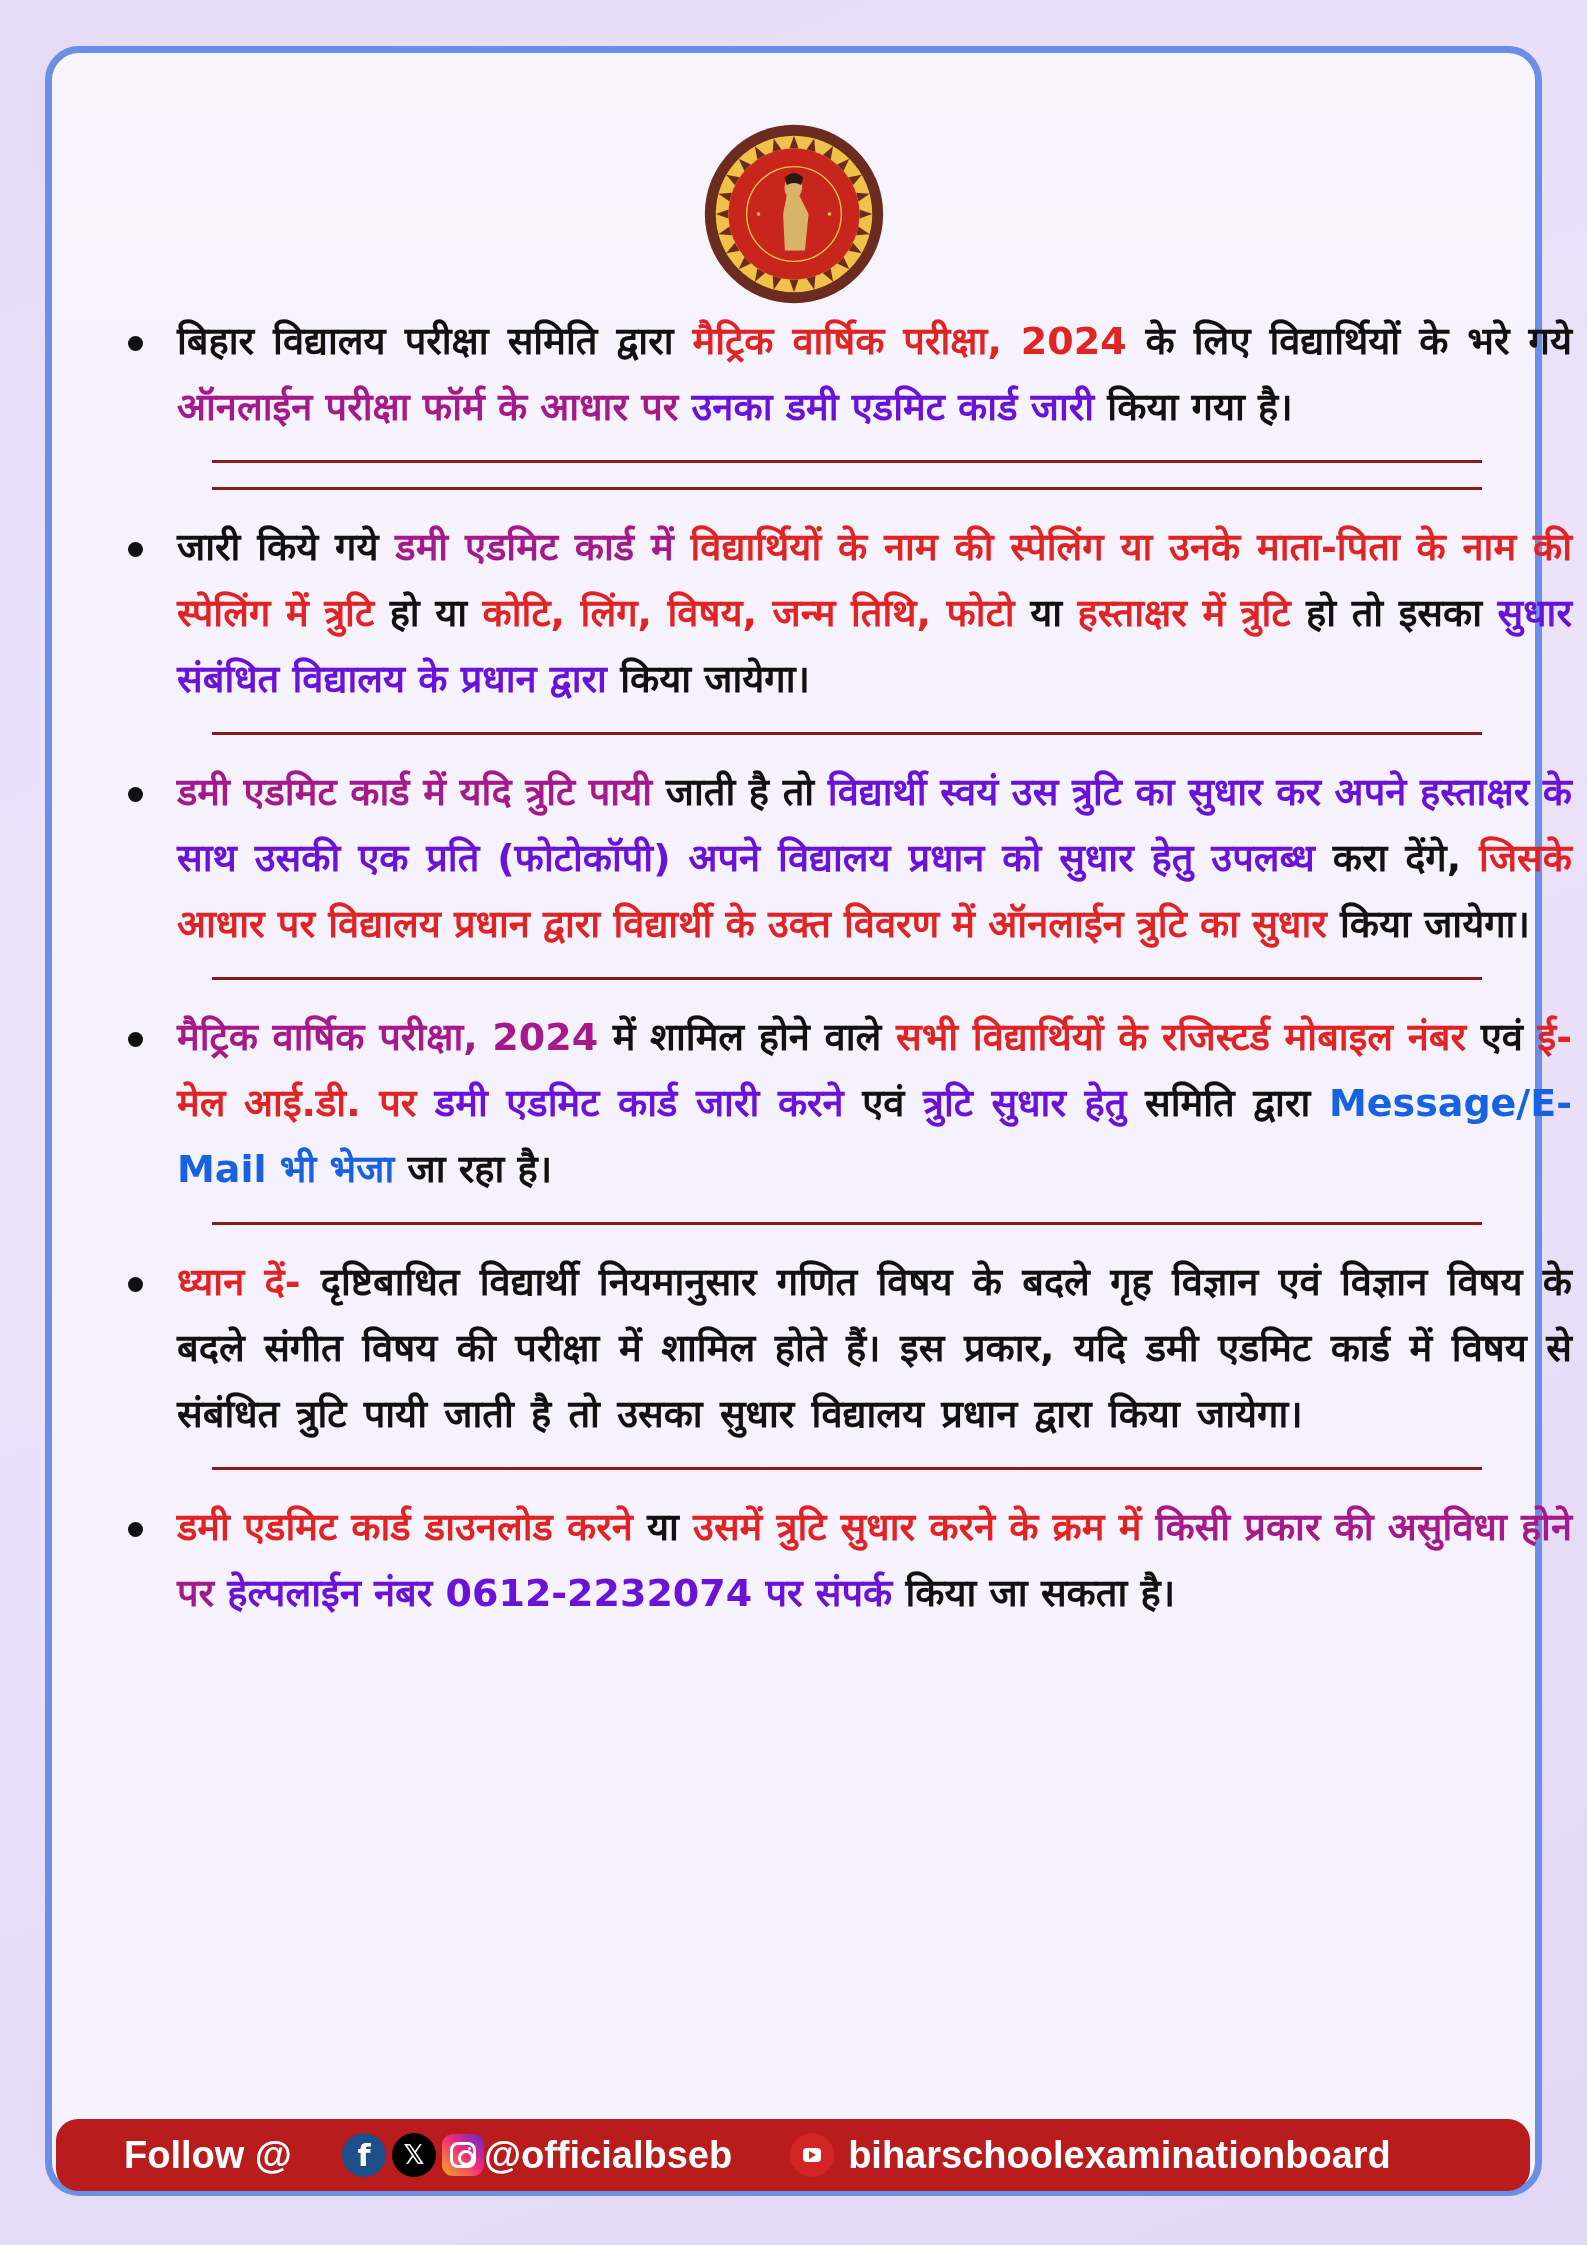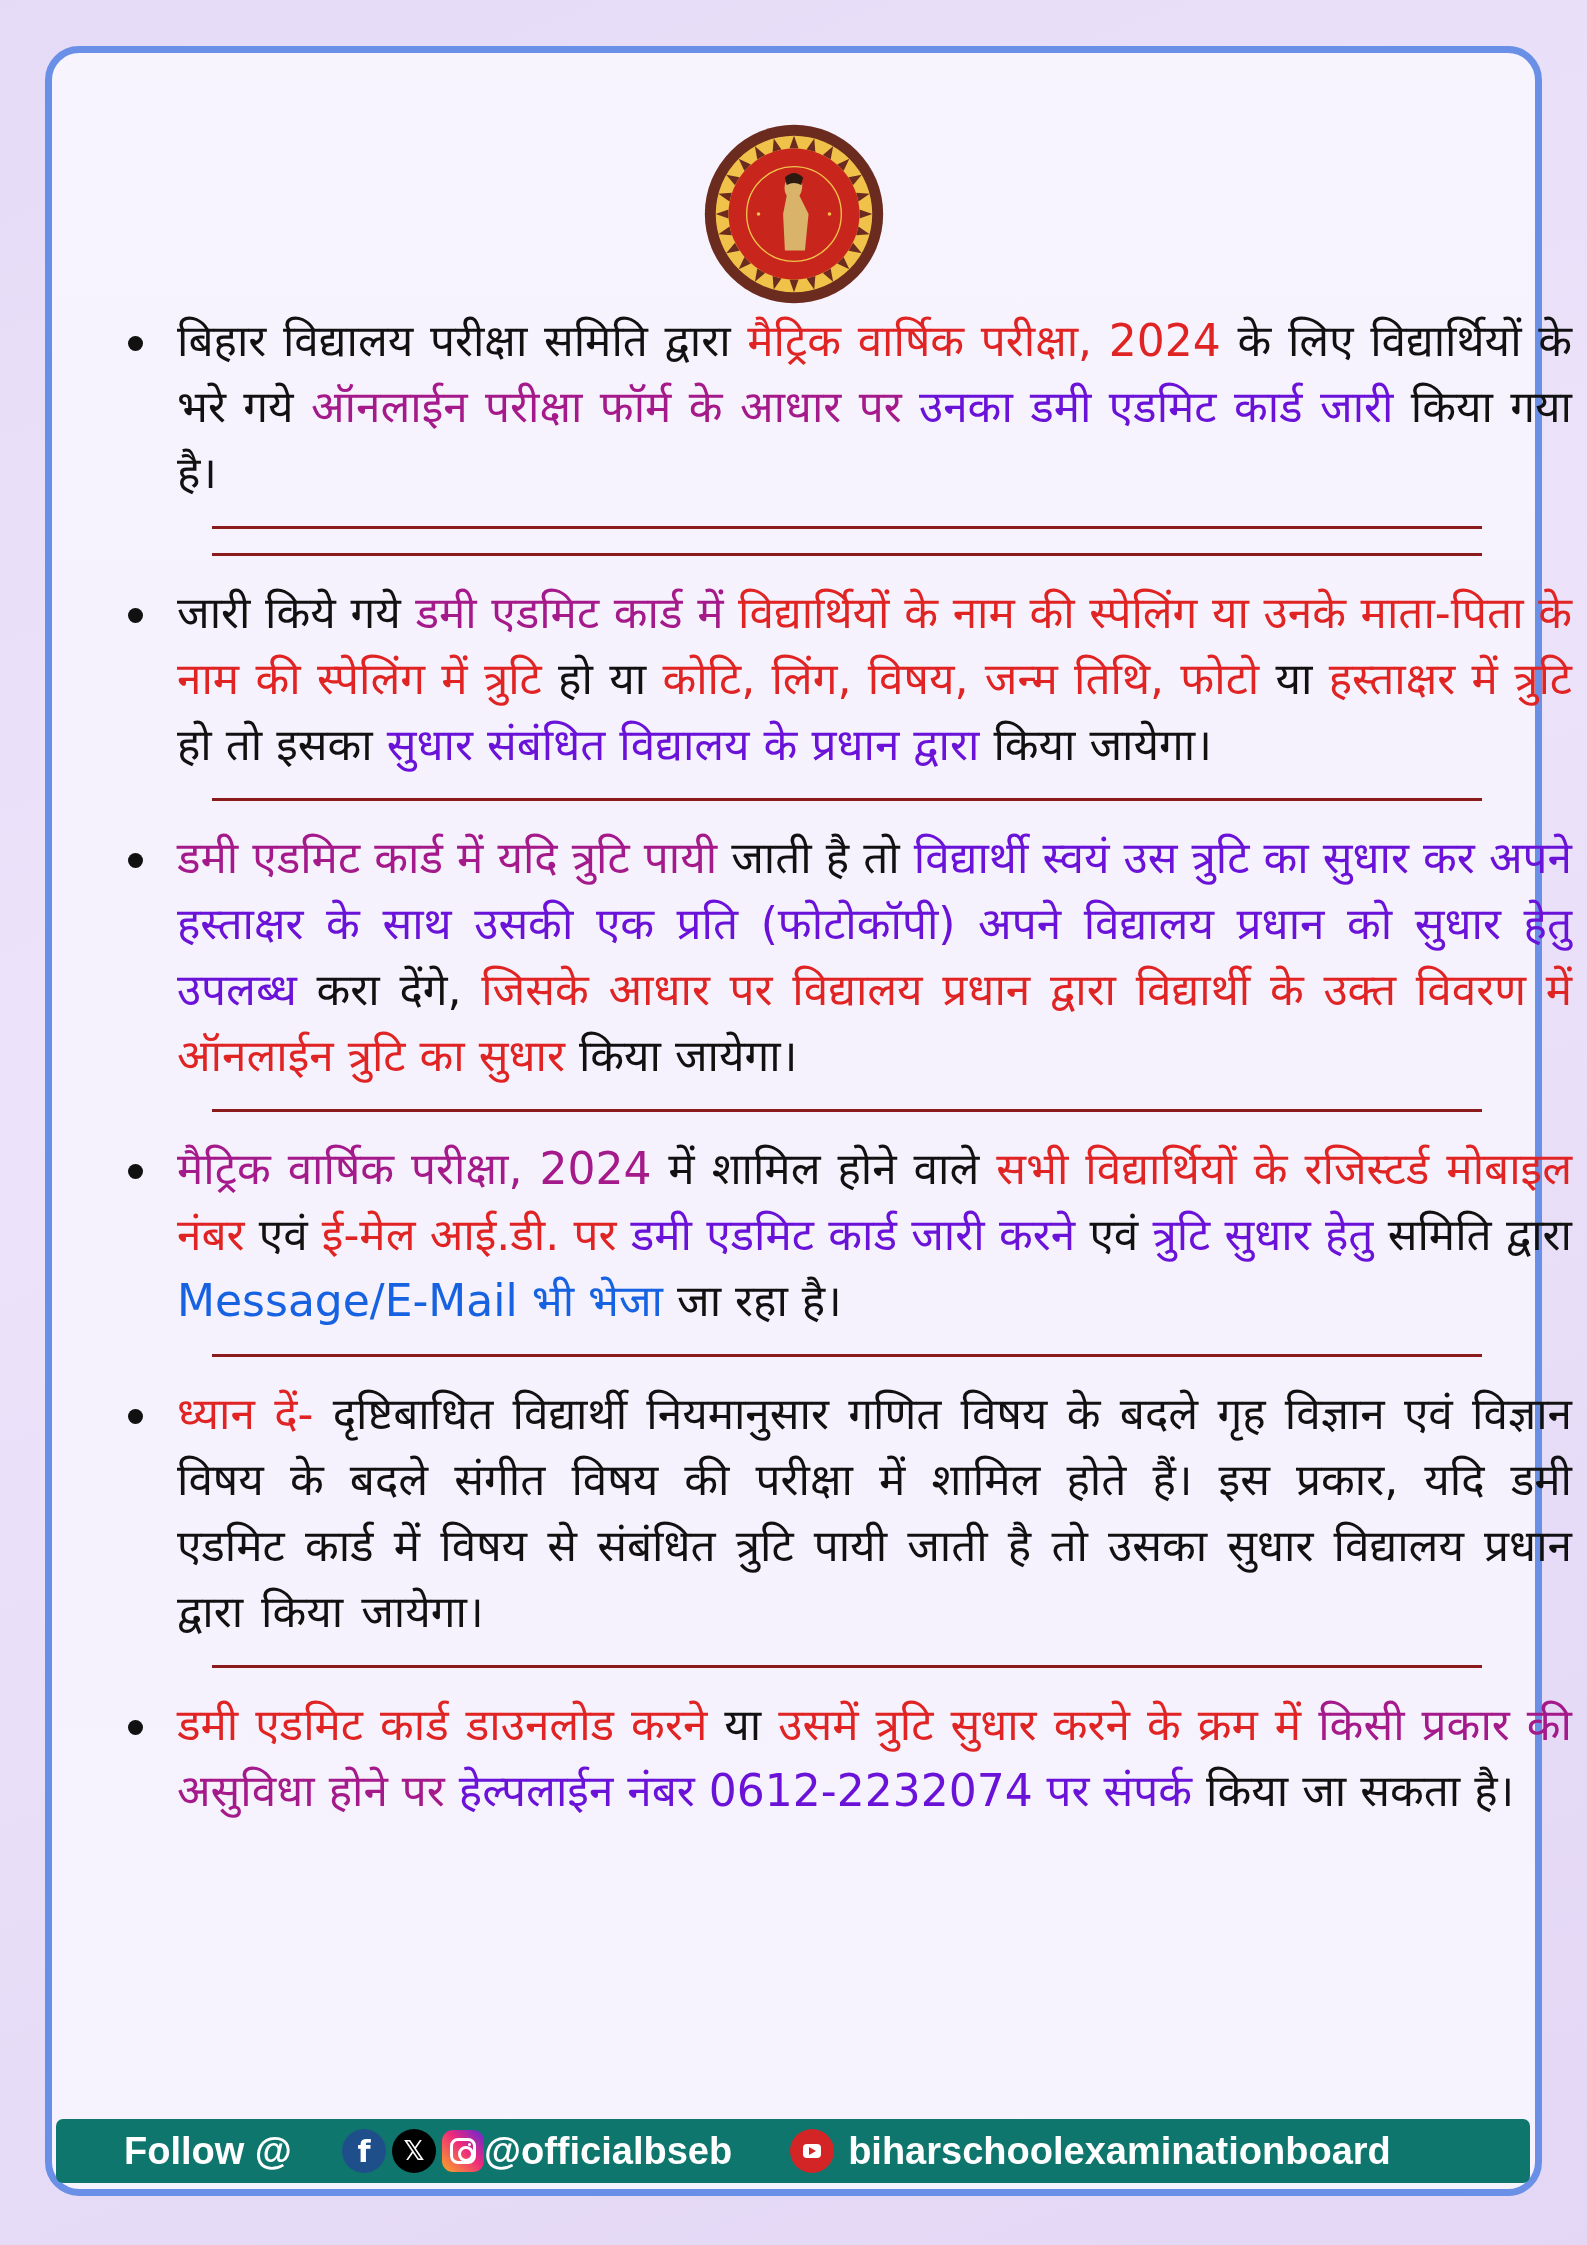--- a/index.html
+++ b/index.html
@@ -24,22 +24,22 @@
     width: 182px; height: 182px;
   }
   .content {
     position: absolute;
     left: 60px; top: 255px;
     width: 1460px;
   }
   .item {
     position: relative;
     padding-left: 65px;
-    font-size: 44px;
-    font-weight: normal;
+    font-size: 38px;
+    font-weight: bold;
     line-height: 66px;
     color: #111;
     text-align: justify;
   }
   .item .bullet {
     position: absolute;
     left: 16px; top: 28px;
     width: 15px; height: 15px;
     border-radius: 50%;
     background: #111;
@@ -52,23 +52,23 @@
     width: 1270px;
   }
   .c-red { color: #e02424; }
   .c-mag { color: #a51a8a; }
   .c-pur { color: #6a12d8; }
   .c-blk { color: #111111; }
   .c-blue { color: #1762e0; }
   .footer {
     position: absolute;
     left: 56px; top: 2119px;
-    width: 1474px; height: 64px;
-    background: #0f766e;
-    border-radius: 7px;
+    width: 1474px; height: 72px;
+    background: #b91c1c;
+    border-radius: 22px;
     display: flex; align-items: center;
     color: #fff;
     font-family: "Liberation Sans", sans-serif;
     font-weight: bold;
     font-size: 38px;
   }
   .footer .follow { margin-left: 68px; }
   .footer .icons { display: flex; align-items: center; margin-left: 50px; gap: 6px; }
   .ico {
     width: 44px; height: 44px; border-radius: 50%;

